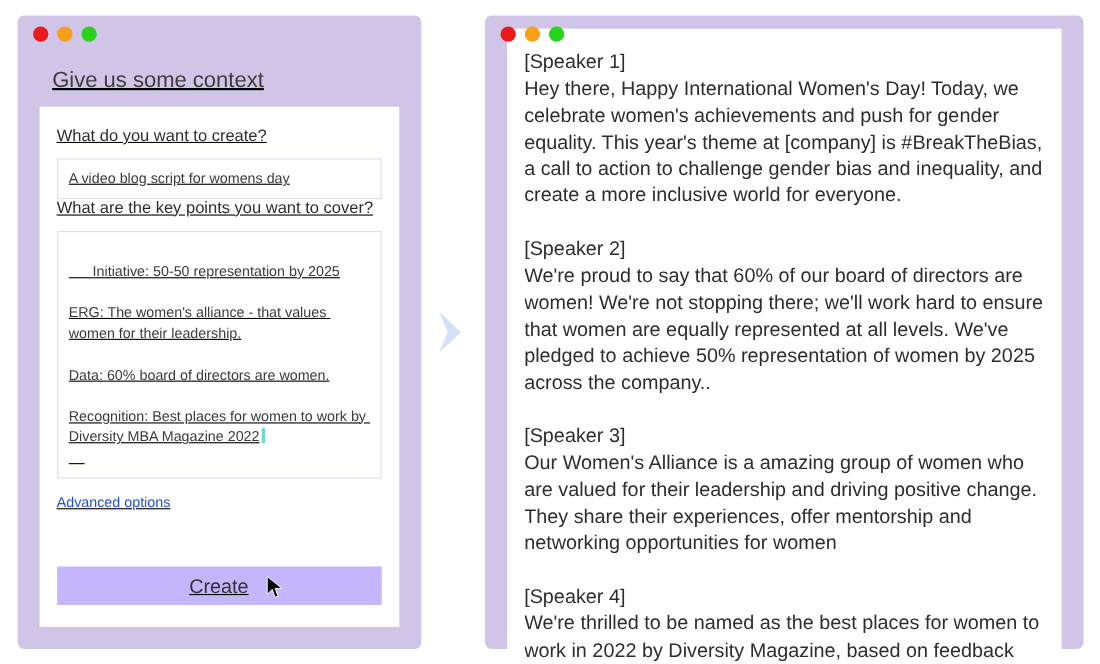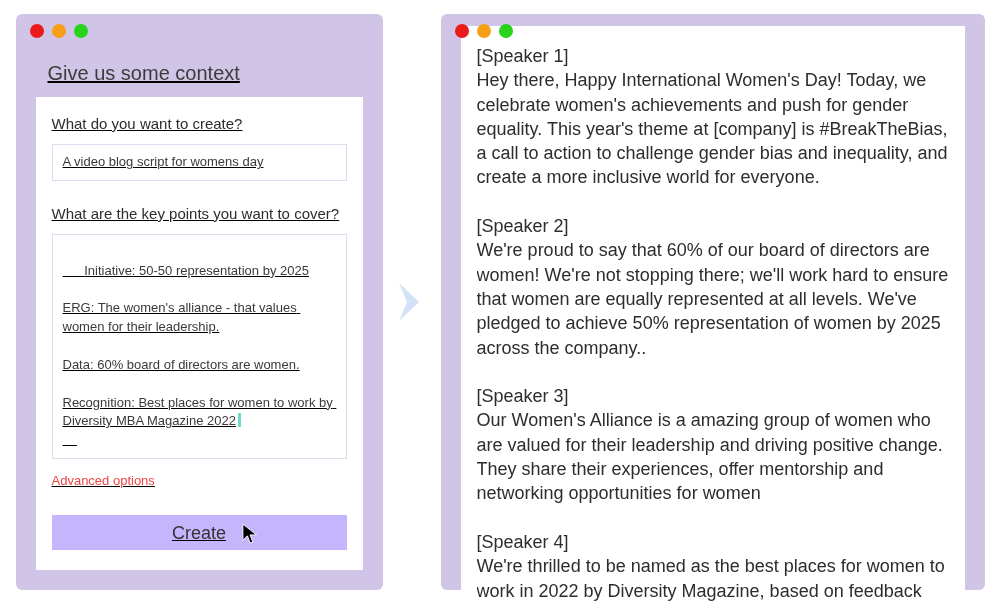--- a/index.html
+++ b/index.html
@@ -46,40 +46,40 @@
     margin: 12px 20px 20px 20px;
     padding: 18px 16px 20px 16px;
     flex: 1;
     display: flex;
     flex-direction: column;
     font-size: 14px;
     color: #2d2d2d;
   }
 
   .q-label { font-size: 15px; margin-bottom: 12px; color: #2d2d2d; }
-  .q-label.extra-top { margin-top: 24px; }
+  .q-label.extra-top { }
 
   .input-box {
     border: 1px solid #e2dbee;
     padding: 8px 10px;
     font-size: 13px;
     color: #3a3a3a;
     width: 100%;
     resize: none;
     font-family: inherit;
     line-height: 1.45;
   }
   .input-box.single { white-space: nowrap; overflow: hidden; }
   .kp-box { white-space: pre-wrap; min-height: 150px; position: relative; }
   .kp-caret {
     display:inline-block; width:3px; height:14px;
     background:#6fd7d2; vertical-align:-2px; margin-left:2px;
   }
 
-  .adv-link { color:#ef4444; font-size:13px; margin-top:14px; cursor:pointer; }
+  .adv-link { color:#1d4ed8; font-size:13px; margin-top:14px; cursor:pointer; }
 
   .create-btn {
     margin-top: auto;
     width: 100%;
     background:#c4b5fd;
     border:none;
     padding: 8px 0 6px 0;
     font-size: 18px;
     color:#333;
     font-family: inherit;

